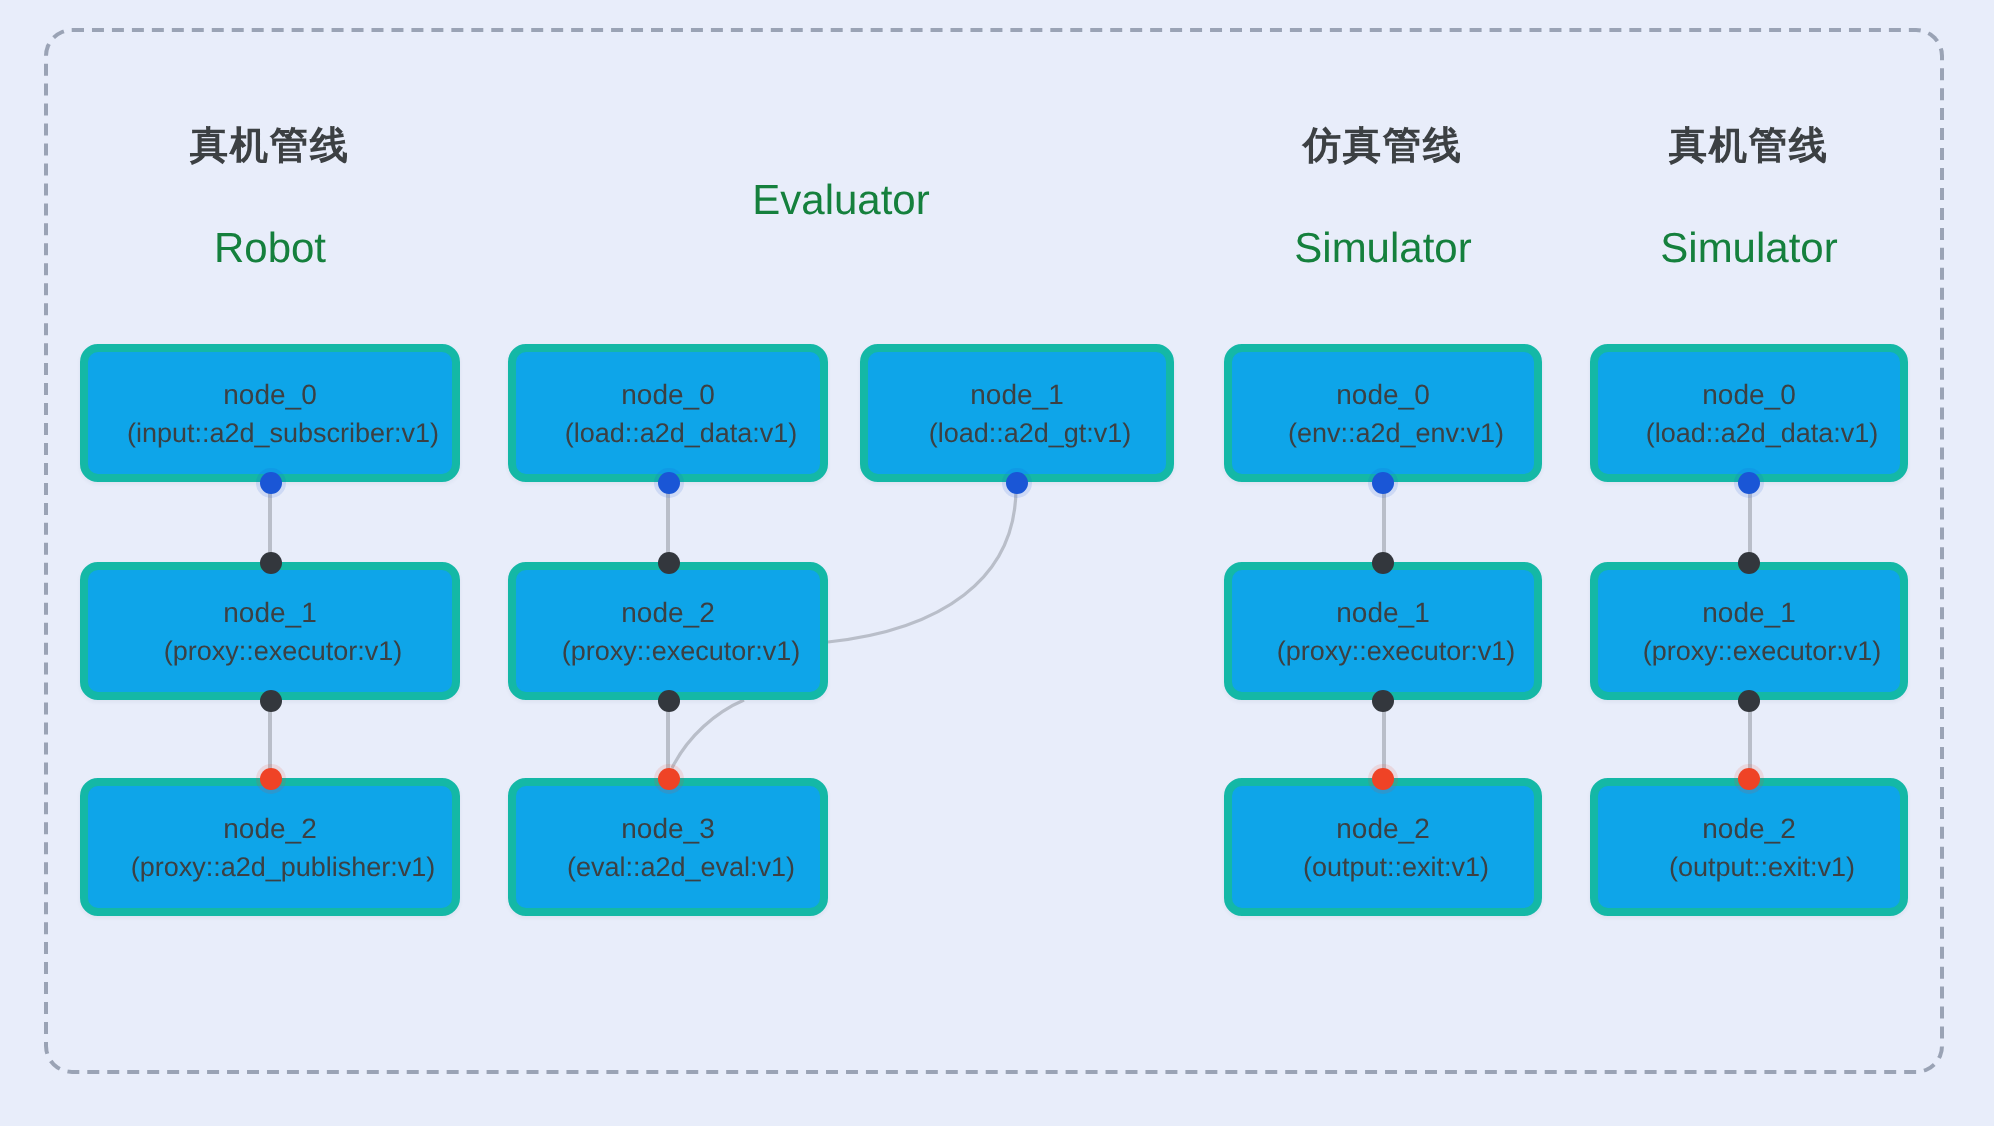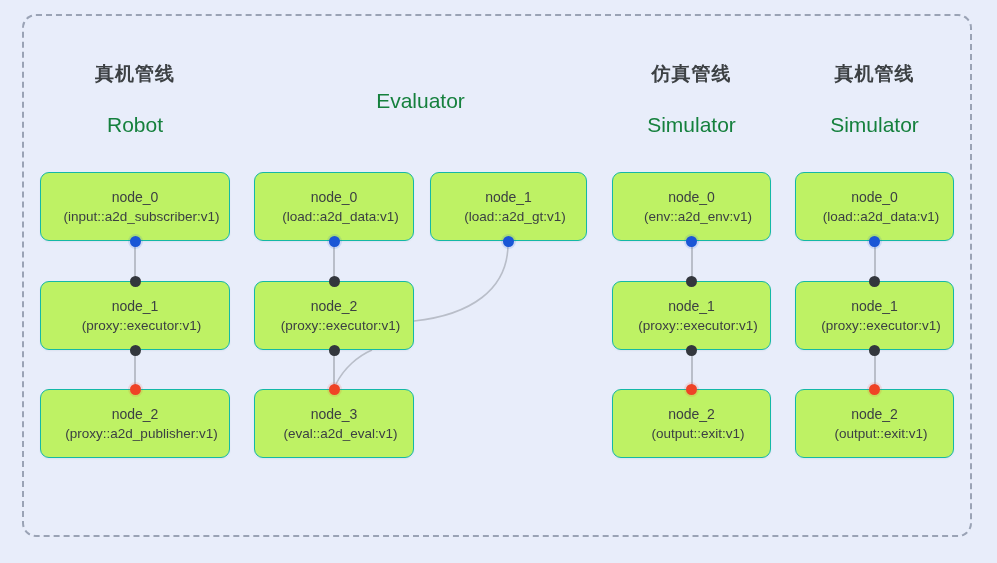--- a/index.html
+++ b/index.html
@@ -28,22 +28,22 @@
     letter-spacing:1px;line-height:24px;white-space:nowrap;
   }
   .col-sub{
     margin-top:26px;
     font-size:21px;color:#15803d;font-weight:normal;
     line-height:26px;white-space:nowrap;
   }
 
   .node{
     position:absolute;
-    background:#bef264;
-    border:1px solid #14b8a6;
+    background:#0ea5e9;
+    border:4px solid #14b8a6;
     border-radius:9px;
     box-shadow:0 1px 2px rgba(40,50,80,0.06);
     box-sizing:border-box;
     display:flex;flex-direction:column;
     align-items:center;justify-content:center;
     text-align:center;
   }
   .node .n-name{
     font-size:14px;color:#3c4043;line-height:20px;white-space:nowrap;
   }

